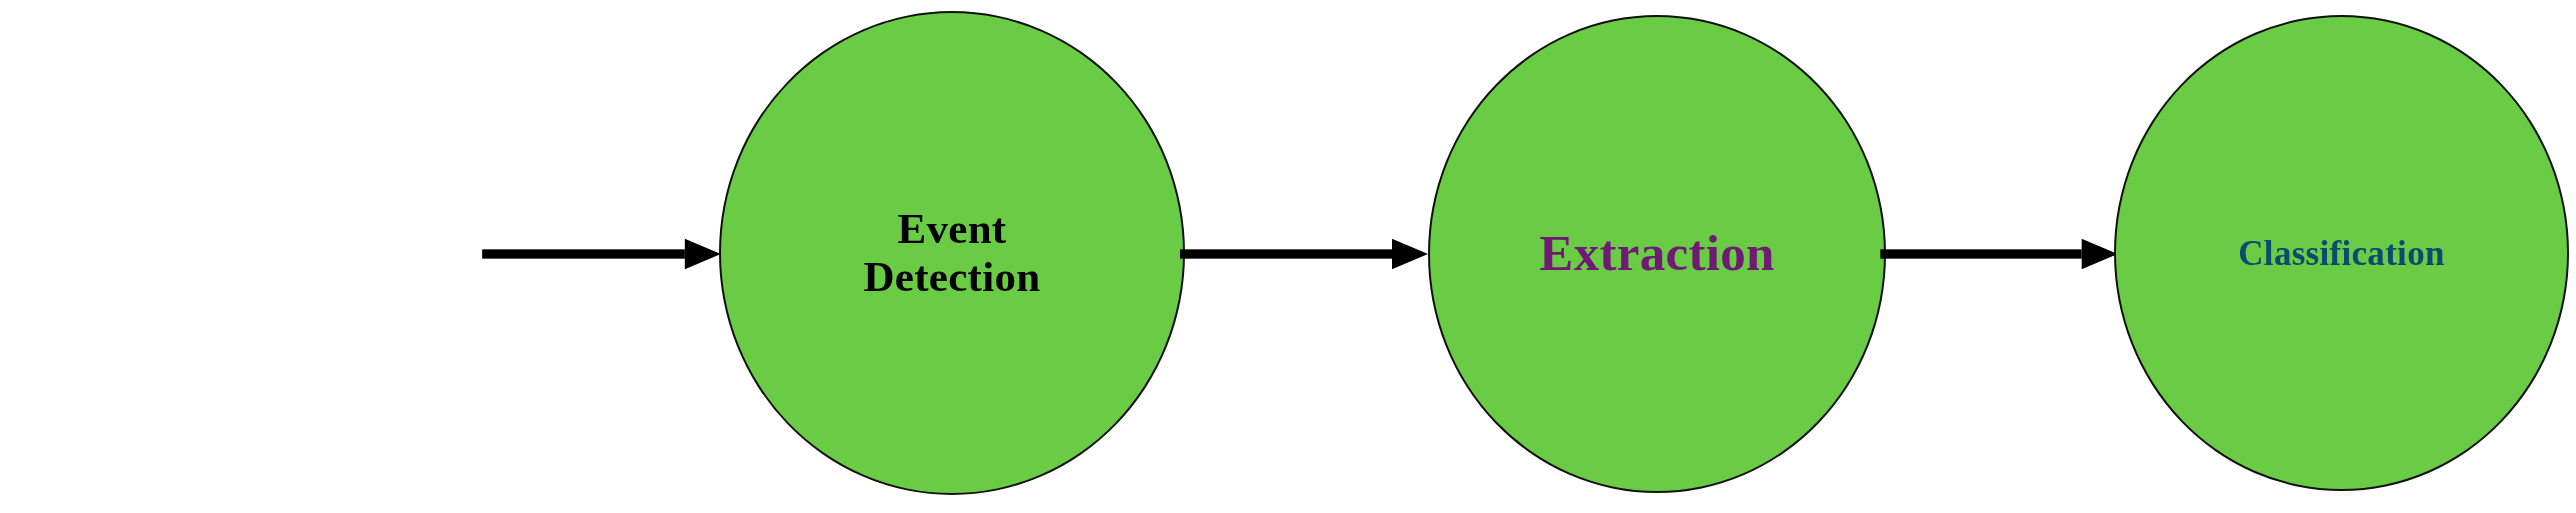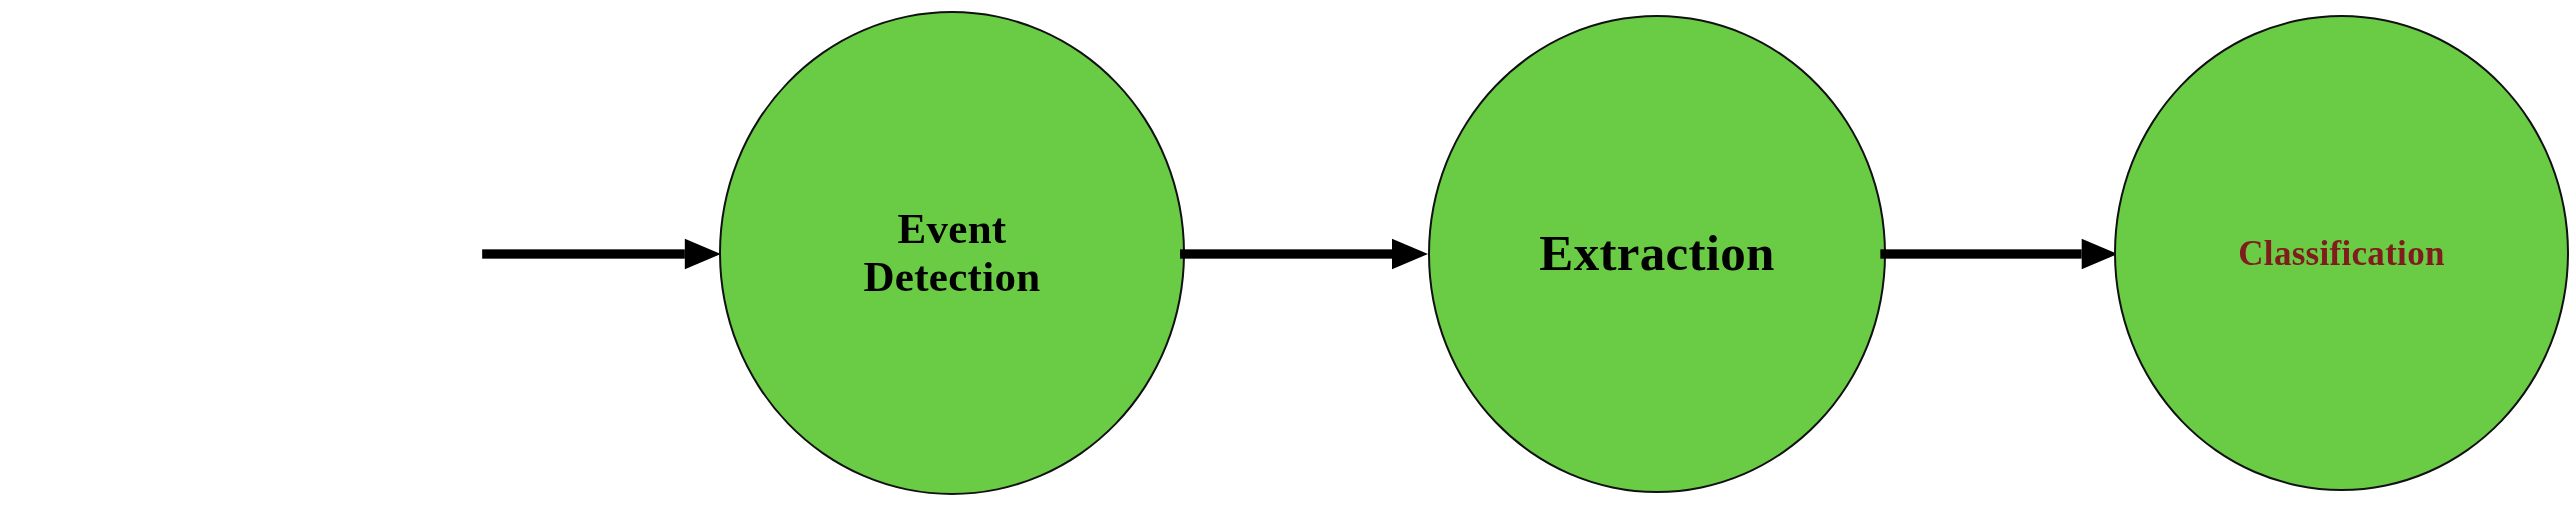--- a/index.html
+++ b/index.html
@@ -64,28 +64,28 @@
   </div>
 
   <div class="connector" id="conn-2" style="left: 1180px; top: 236px; width: 248px; height: 36px;">
     <svg id="conn-2-svg" xmlns="http://www.w3.org/2000/svg" width="248" height="36" viewBox="0 0 372 54">
         <rect x="0" y="20" width="318" height="14" fill="#000000"></rect>
         <polygon points="318,4 372,27 318,50" fill="#000000"></polygon>
       </svg>
   </div>
 
   <div class="stage-node" id="node-3" style="left: 1428px; top: 14.7px; width: 458px; height: 478px; background: rgb(106, 203, 69); border: 2.7px solid rgb(17, 17, 17);">
-    <span class="stage-label" style="font-size: 51px; color: #000000;">Extraction</span>
+    <span class="stage-label" style="font-size: 51px; color: #701a75;">Extraction</span>
   </div>
 
   <div class="connector" id="conn-3" style="left: 1880px; top: 236px; width: 238px; height: 36px;">
     <svg id="conn-3-svg" xmlns="http://www.w3.org/2000/svg" width="238" height="36" viewBox="0 0 356 54">
         <rect x="0" y="20" width="302" height="14" fill="#000000"></rect>
         <polygon points="302,4 356,27 302,50" fill="#000000"></polygon>
       </svg>
   </div>
 
   <div class="stage-node" id="node-4" style="left: 2114px; top: 15.3px; width: 455px; height: 476px; background: rgb(106, 203, 69); border: 2.7px solid rgb(17, 17, 17);">
-    <span class="stage-label" style="font-size: 35px; color: #7f1d1d;">Classification</span>
+    <span class="stage-label" style="font-size: 35px; color: #0c4a6e;">Classification</span>
   </div>
 
 </div>
 
 
 </body></html>

